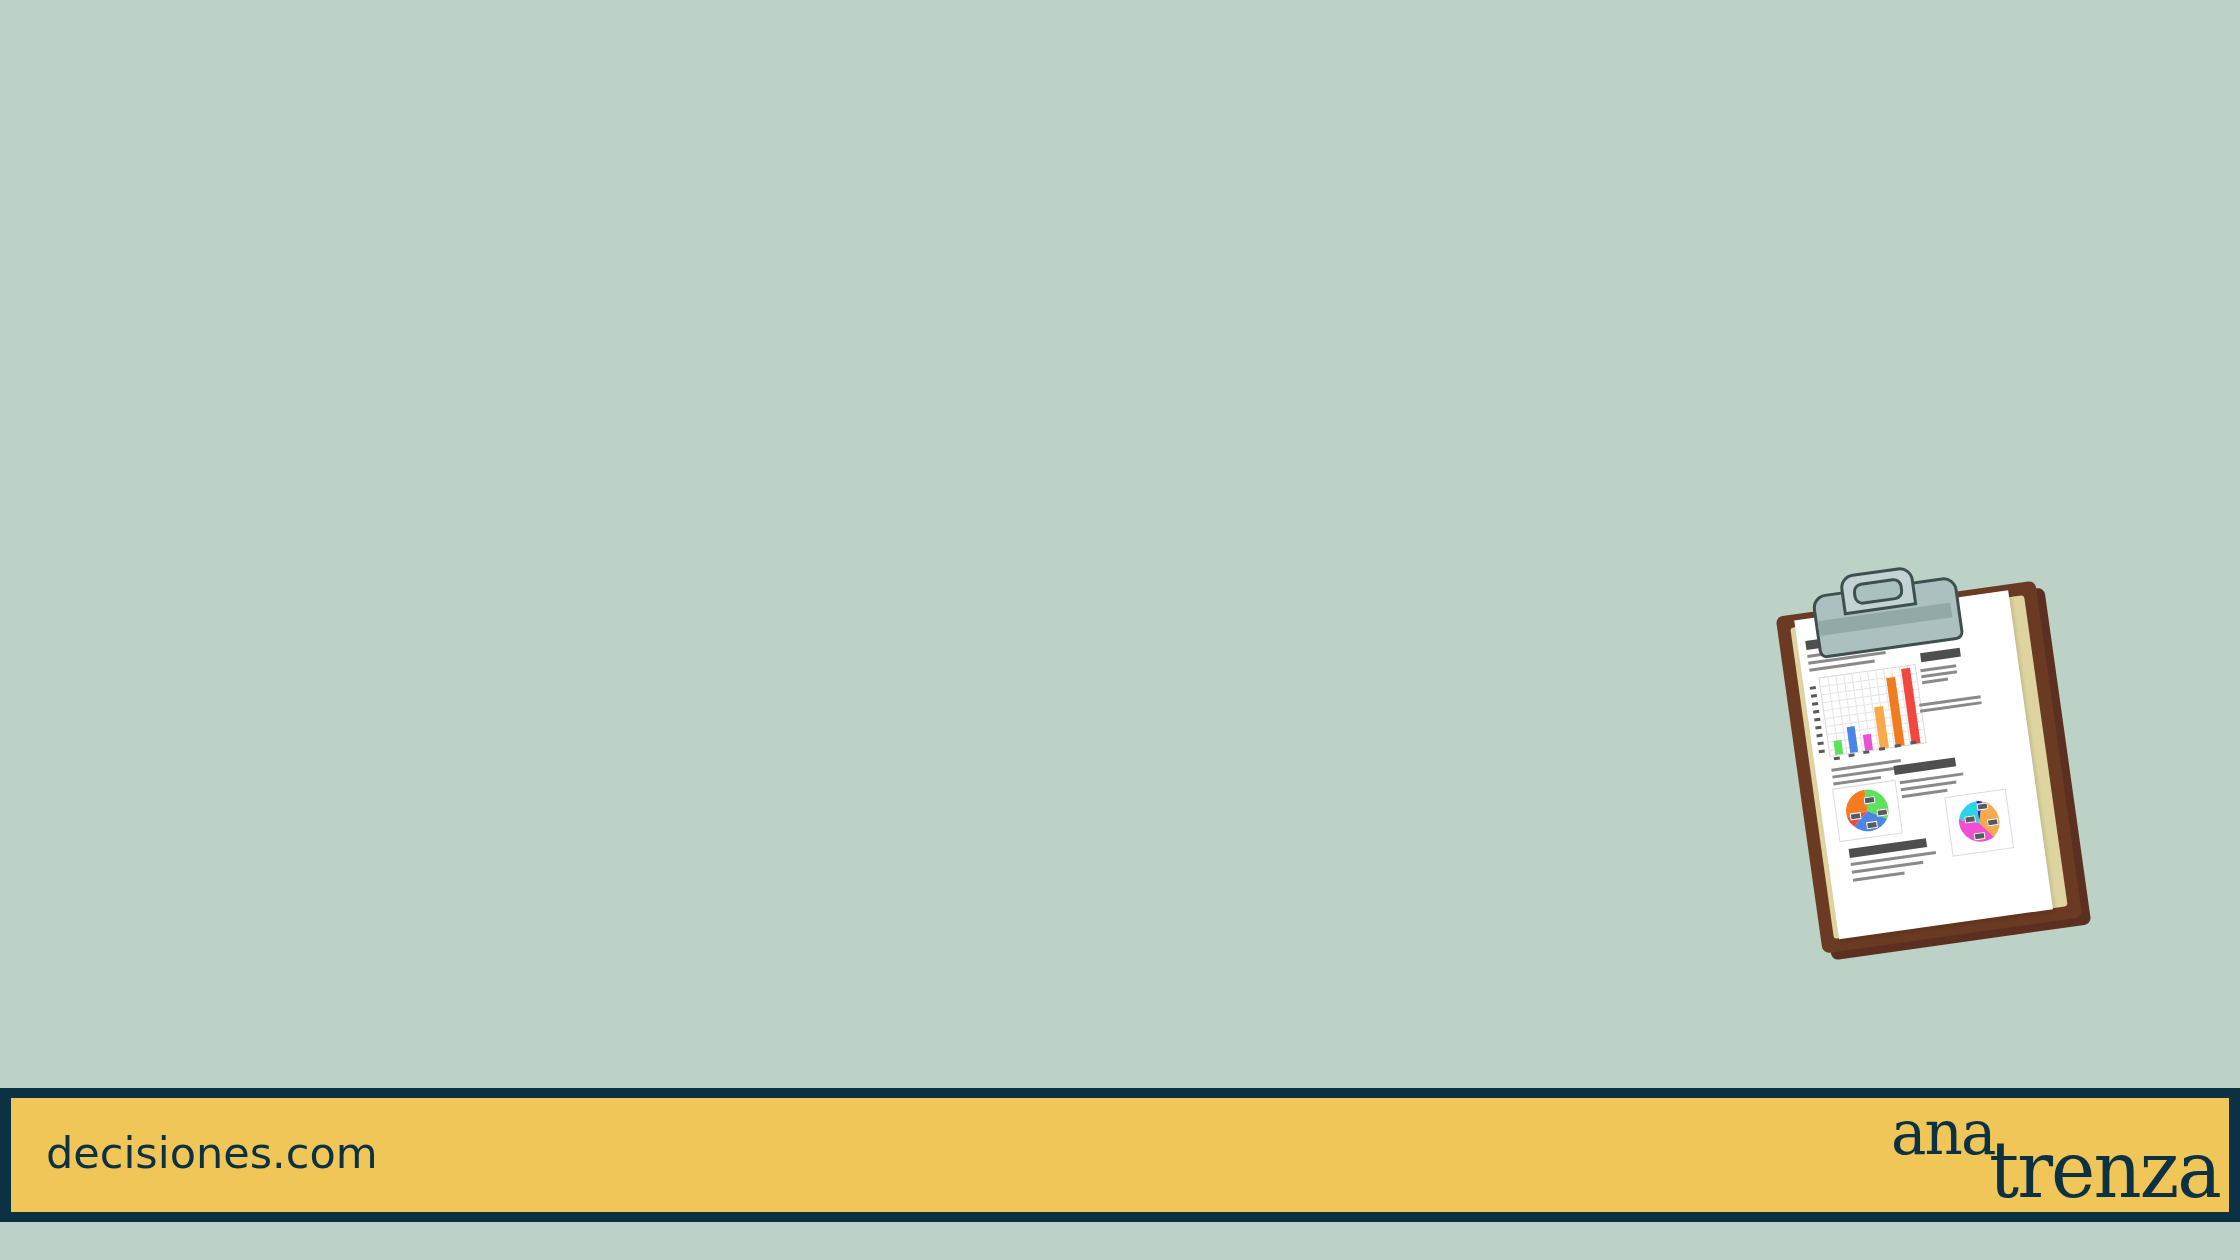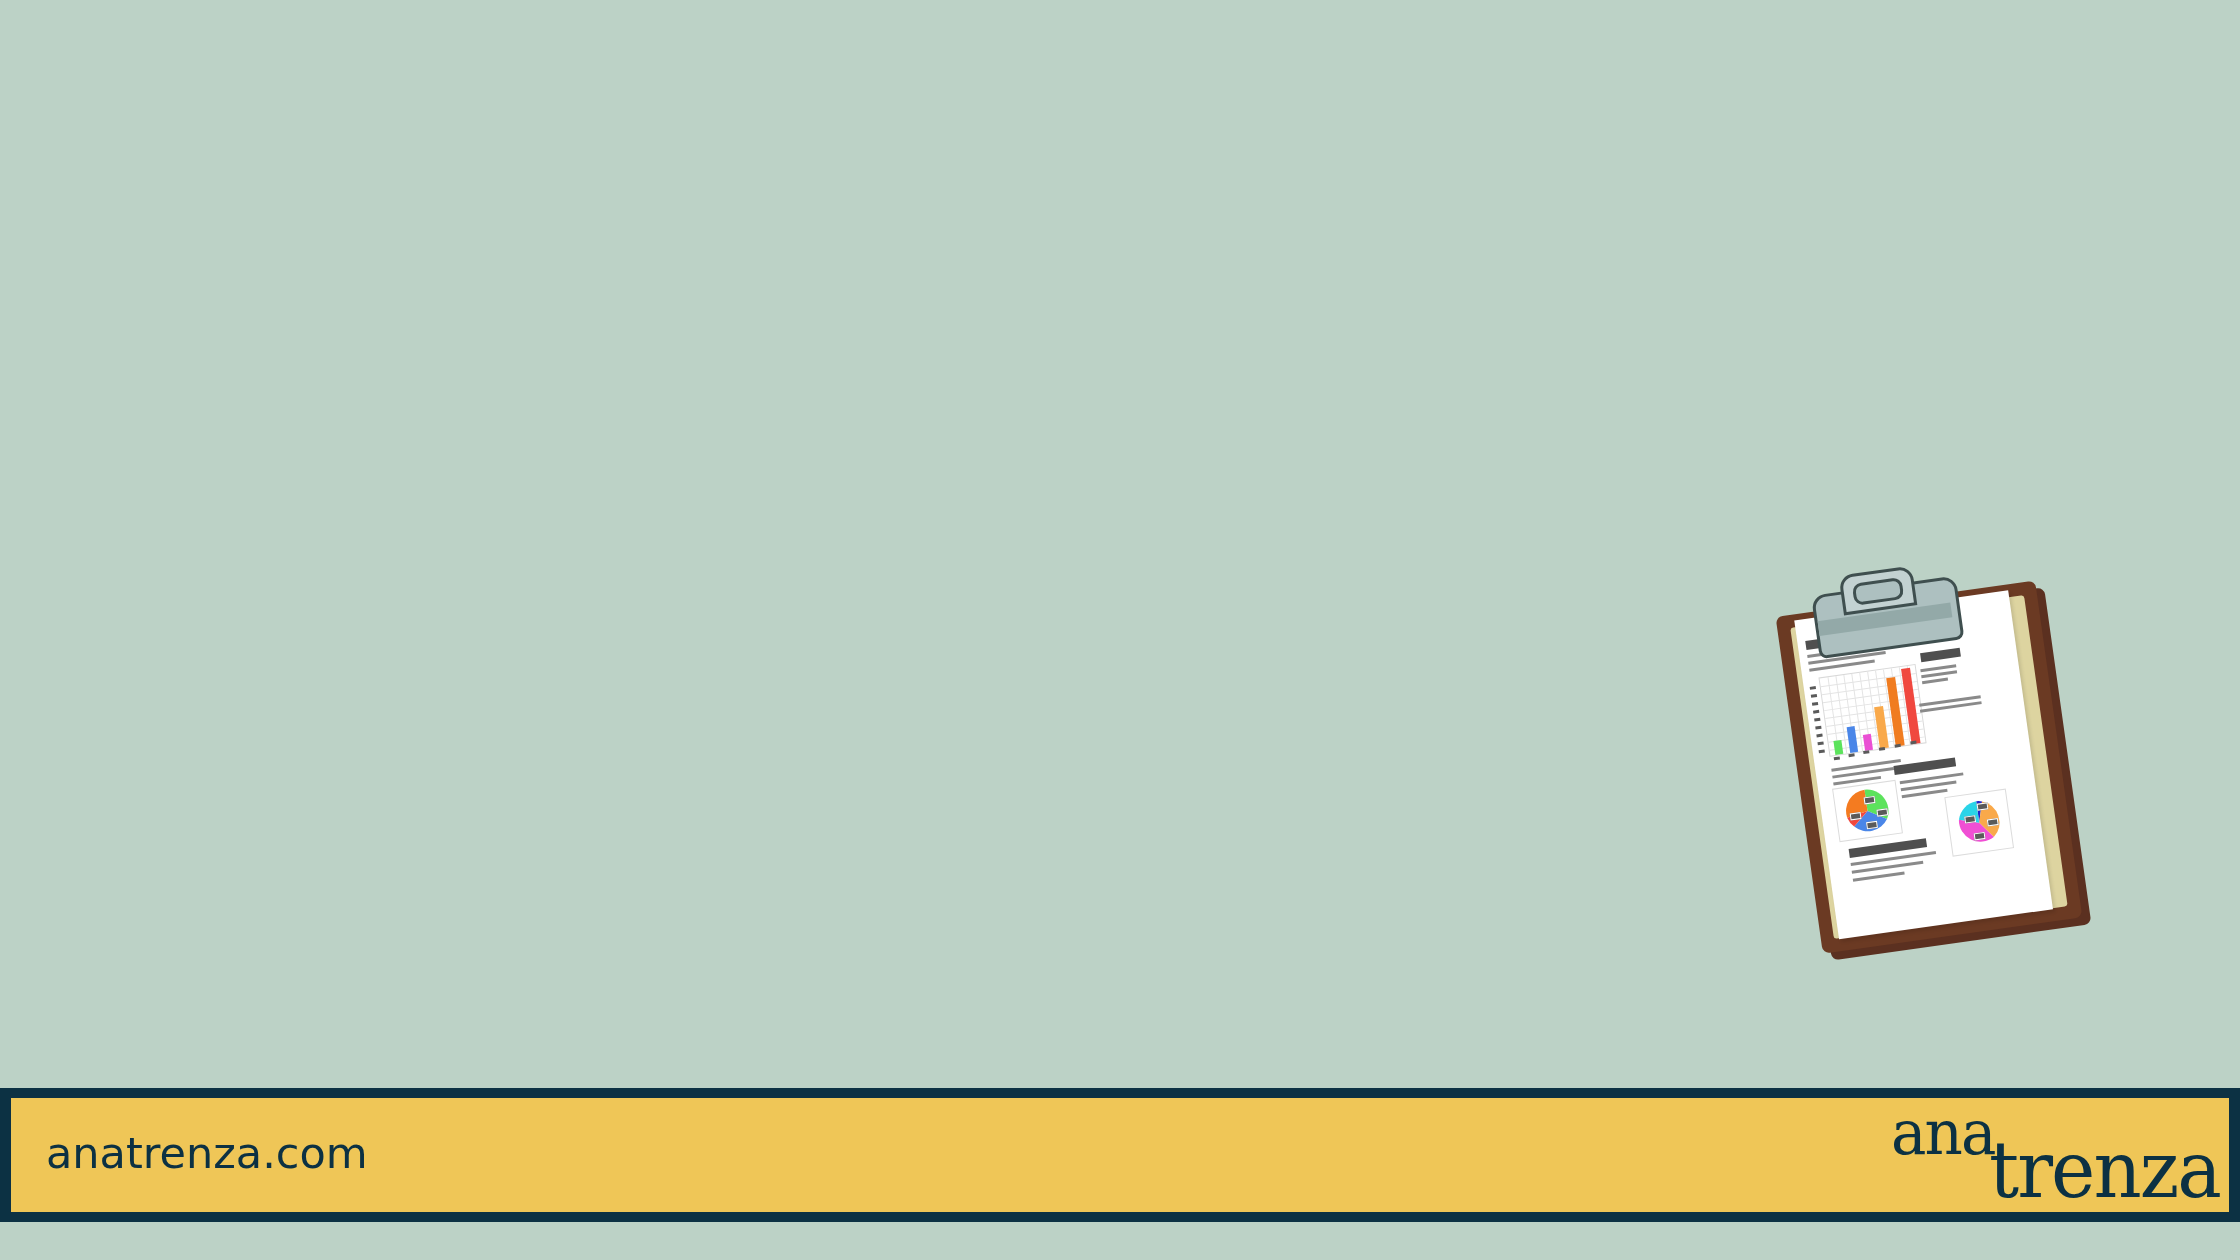--- a/index.html
+++ b/index.html
@@ -346,21 +346,21 @@
       <div class="cb-clip-base"></div>
       <div class="cb-clip-band"></div>
       <div class="cb-clip-top"></div>
       <div class="cb-clip-hole"></div>
 
     </div>
   </div>
 
   <div class="footer-outer">
     <div class="footer-inner">
-      <div class="footer-url">anatrenza.com</div>
+      <div class="footer-url">decisiones.com</div>
       <div class="logo">
         <span class="logo-ana">ana</span>
         <span class="logo-trenza">trenza</span>
       </div>
     </div>
   </div>
 
 </div>
 
 </body></html>

